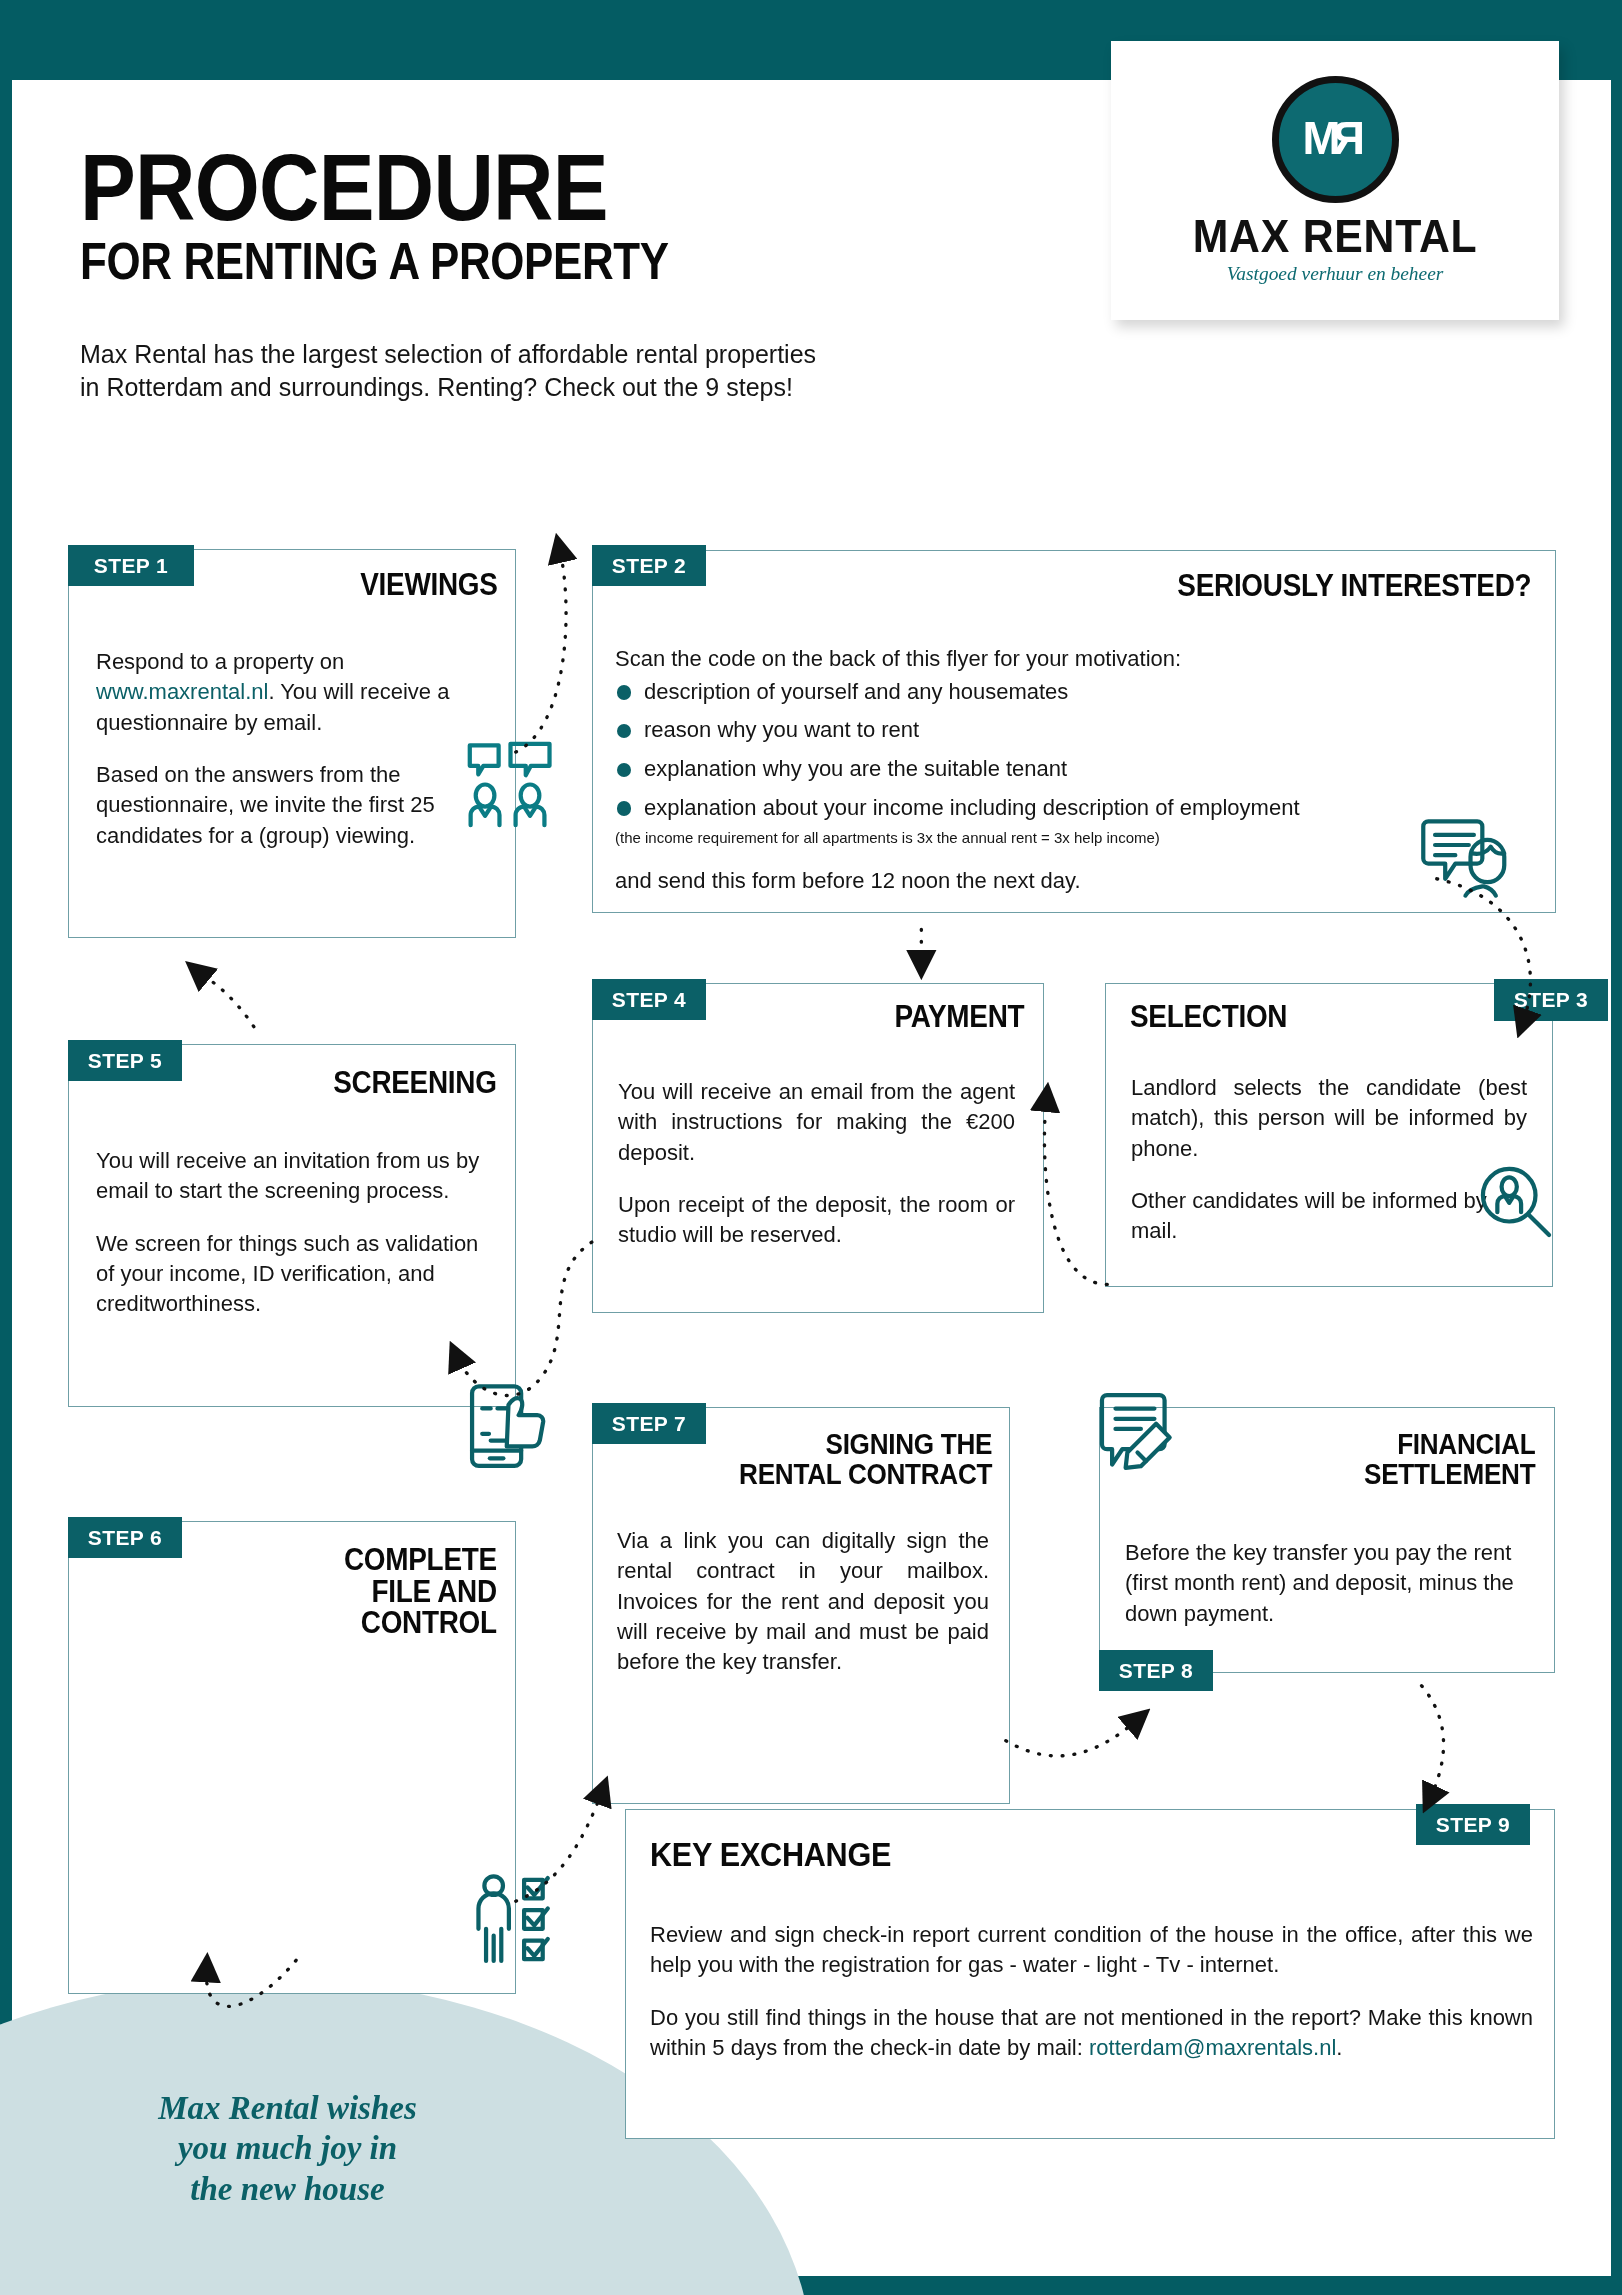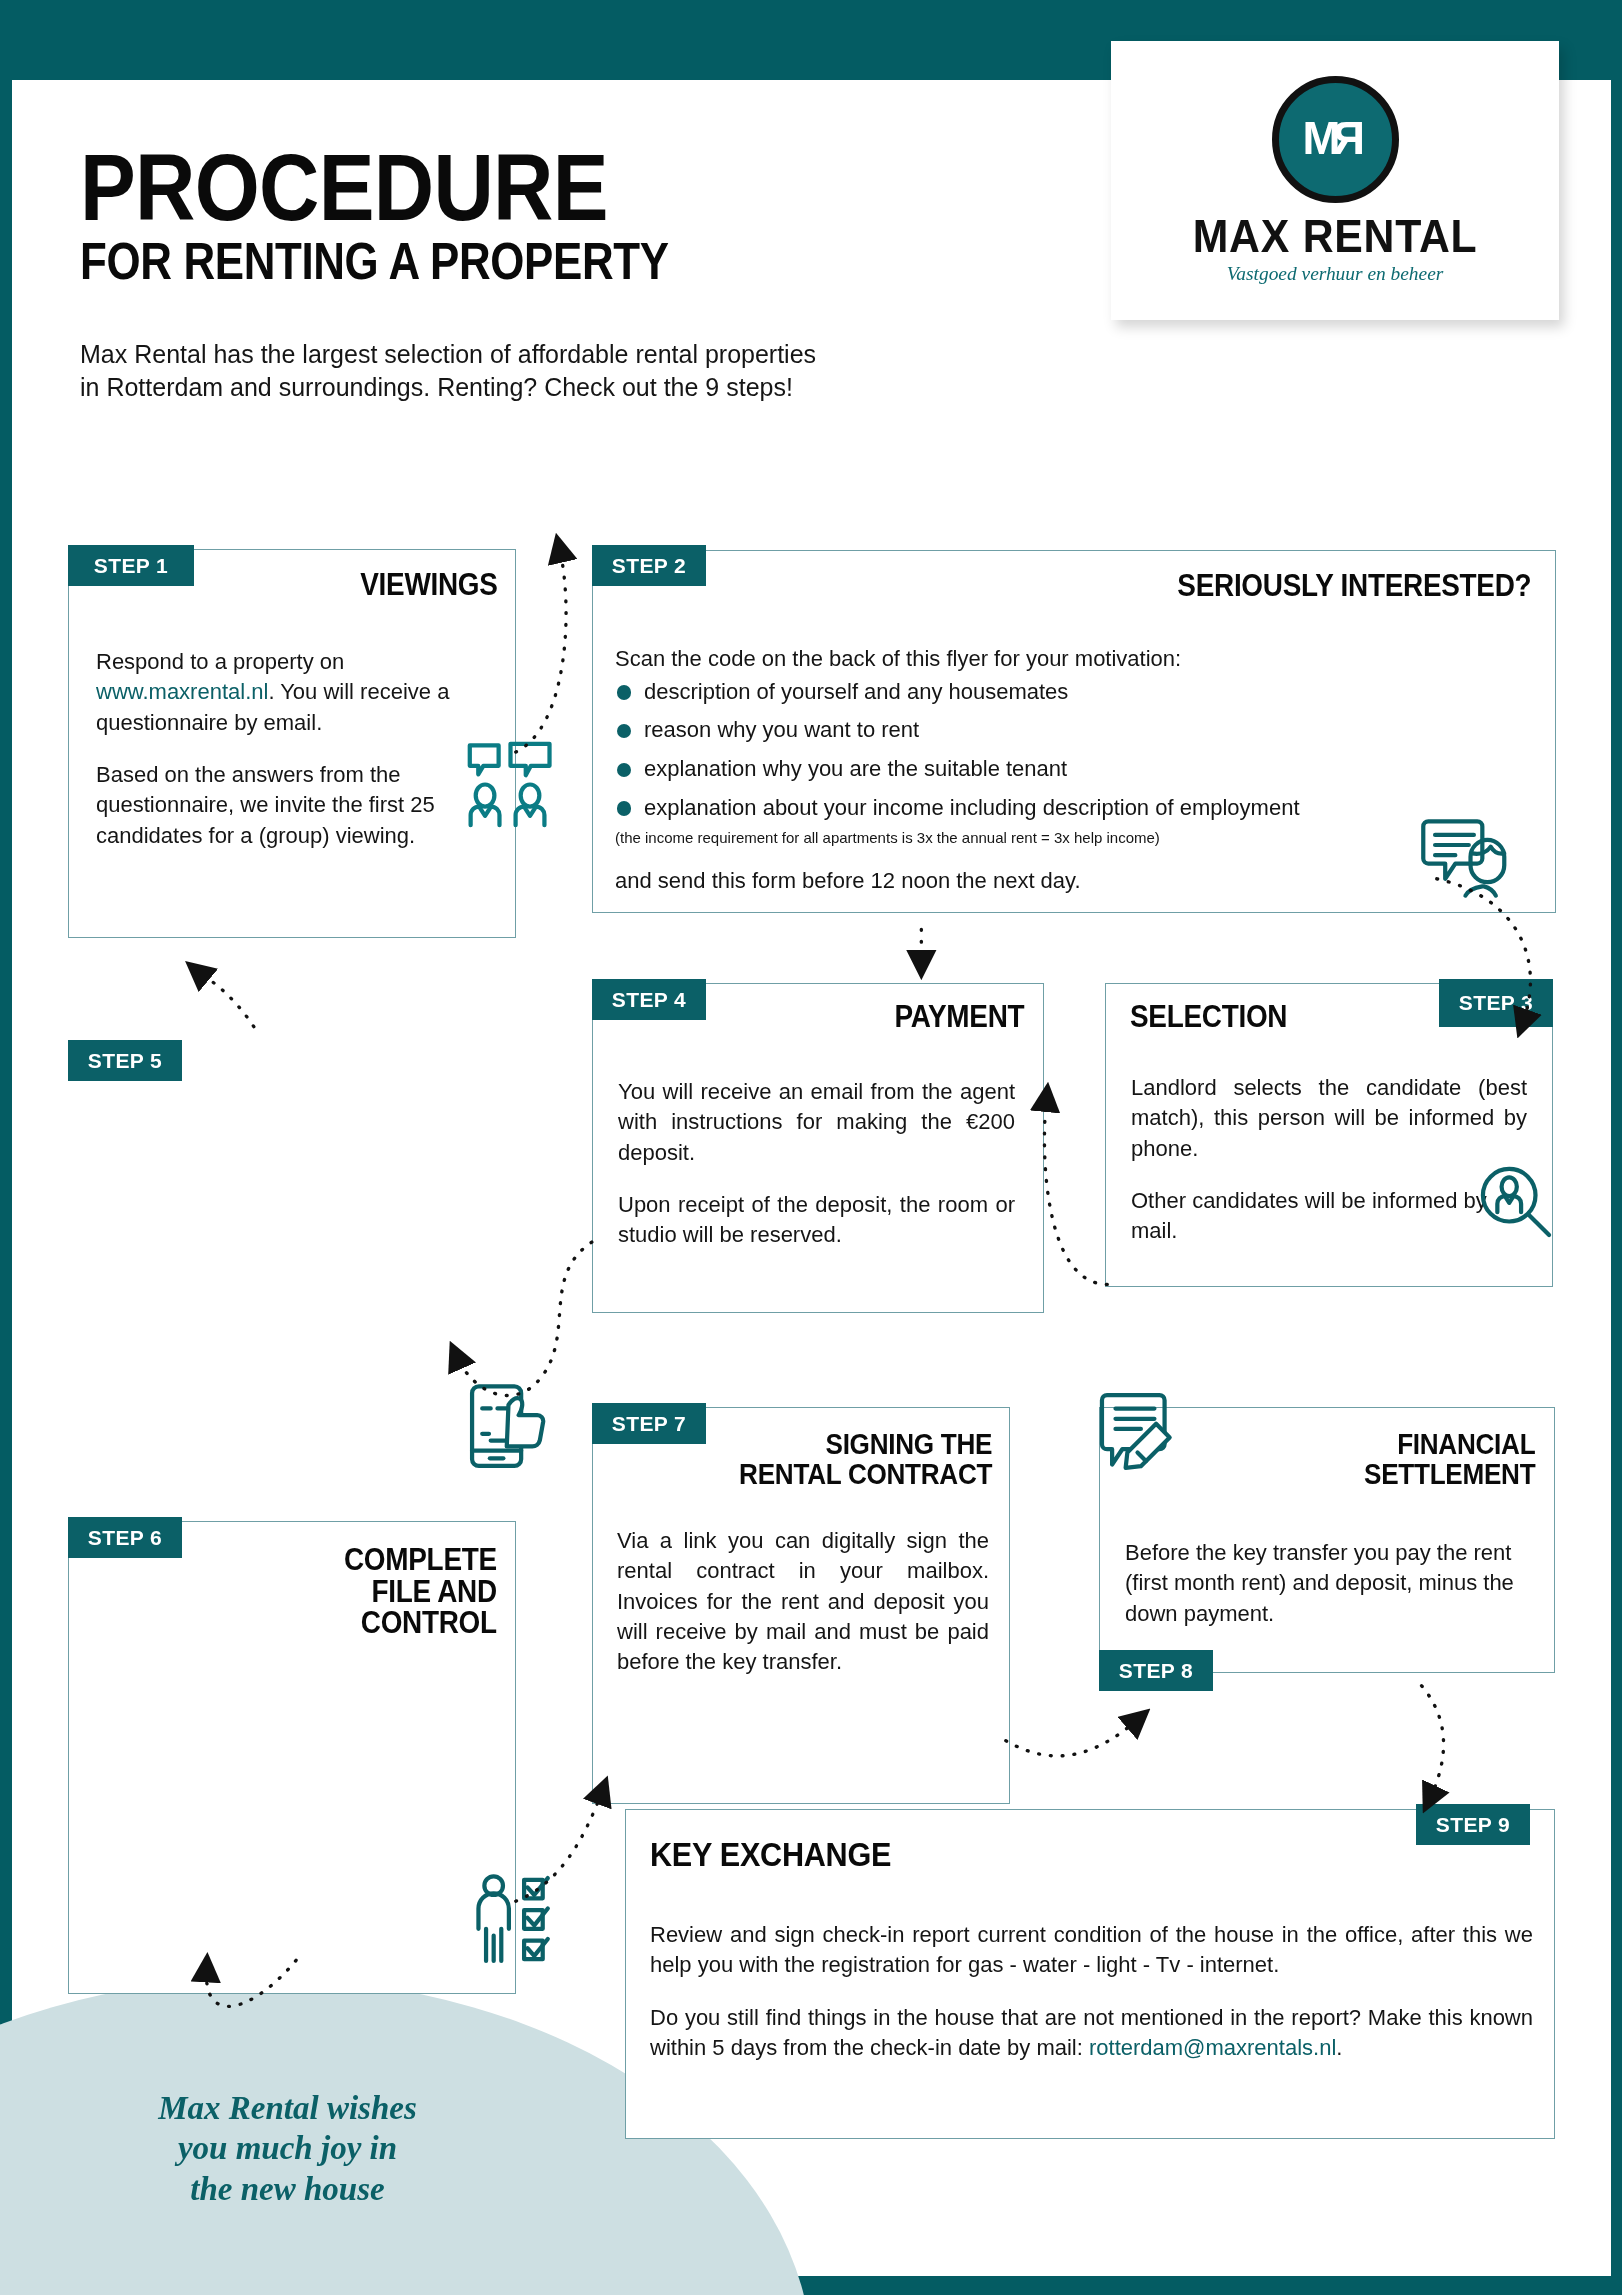--- a/index.html
+++ b/index.html
@@ -190,30 +190,37 @@
   </div>
   <div class="badge" style="left:592px;top:979px;width:114px;height:41px;">STEP 4</div>
 
   <div class="card" style="left:1105px;top:983px;width:448px;height:304px;">
     <div class="card-title" style="position:absolute;left:24px;top:17px;font-size:31px;transform-origin:left center;">SELECTION</div>
     <div class="card-body" style="position:absolute;left:25px;top:89px;width:396px;">
       <p class="justify">Landlord selects the candidate (best match), this person will be informed by phone.</p>
       <p>Other candidates will be informed by mail.</p>
     </div>
   </div>
-  <div class="badge" style="left:1439px;top:979px;width:114px;height:48px;">STEP 3</div>
+  <div class="badge" style="left:1494px;top:979px;width:114px;height:42px;">STEP 3</div>
   <div class="icon" style="left:1477px;top:1163px;">
     <svg width="78" height="78" viewBox="0 0 92 92" fill="none" stroke="#0b6067" stroke-width="5" stroke-linecap="round" stroke-linejoin="round">
       <circle cx="38" cy="38" r="31"></circle>
       <ellipse cx="38" cy="28" rx="9" ry="11"></ellipse>
       <path d="M24 58 v-10 a9 9 0 0 1 9-9 l5 8 l5-8 a9 9 0 0 1 9 9 v10"></path>
       <path d="M61 61 L85 85"></path>
     </svg>
   </div>
 
+  <div class="card" style="left:68px;top:1044px;width:448px;height:363px;">
+    <div class="card-title" style="position:absolute;right:18.6px;top:22px;font-size:31px;transform-origin:right center;">SCREENING</div>
+    <div class="card-body" style="position:absolute;left:27px;top:101px;width:393px;">
+      <p>You will receive an invitation from us by email to start the screening process.</p>
+      <p>We screen for things such as validation of your income, ID verification, and creditworthiness.</p>
+    </div>
+  </div>
   <div class="badge" style="left:68px;top:1040px;width:114px;height:41px;">STEP 5</div>
   <div class="icon" style="left:467px;top:1383px;">
     <svg width="88" height="88" viewBox="0 0 104 104" fill="none" stroke="#0b6067" stroke-width="5" stroke-linecap="round" stroke-linejoin="round">
       <rect x="6" y="4" width="58" height="94" rx="8"></rect>
       <path d="M6 80 h58"></path>
       <path d="M27 89 h16"></path>
       <path d="M18 30 h10 M36 30 h16 v38 h-24 M18 60 h8"></path>
       <path d="M49 26 c8-12 18-10 16 2 c-1 6-4 10-4 10 h22 a7 7 0 0 1 7 8 l-4 22 a9 9 0 0 1 -9 7 h-30 z" fill="#ffffff"></path>
     </svg>
   </div>

